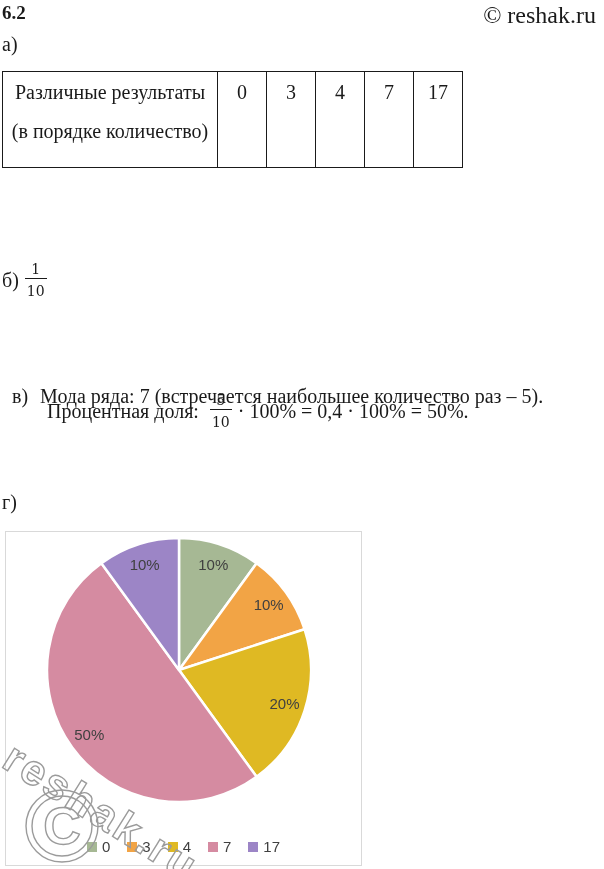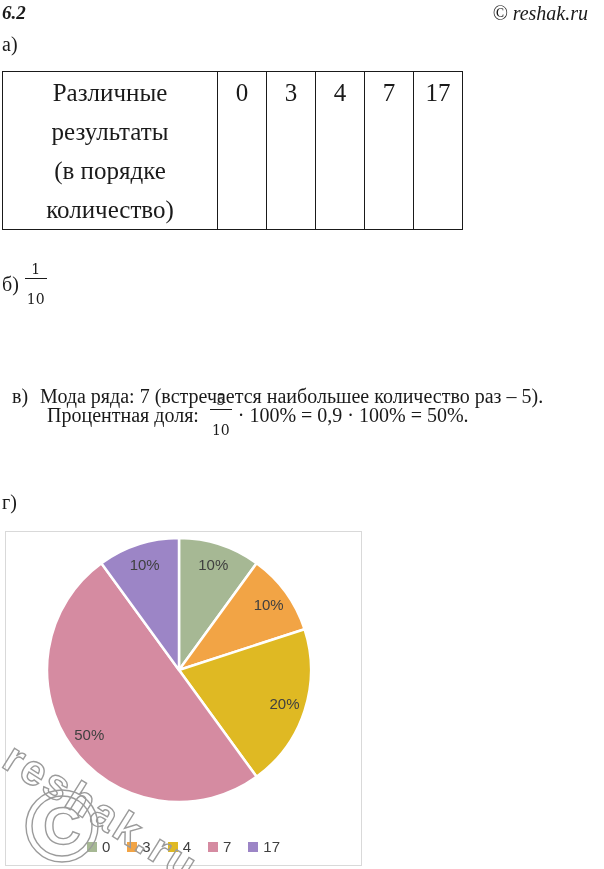--- a/index.html
+++ b/index.html
@@ -5,63 +5,63 @@
   * { margin:0; padding:0; box-sizing:border-box; }
   html,body { width:604px; height:869px; }
   body {
     position:relative;
     background:#ffffff;
     font-family:"Liberation Serif", serif;
     color:#1a1a1a;
     overflow:hidden;
   }
   .header-row {
-    position:absolute; top:2px; left:2px; right:16px;
-    display:flex; justify-content:space-between; align-items:flex-start;font-style:italic;
+    position:absolute; top:2px; left:2px; right:8px;
+    display:flex; justify-content:space-between; align-items:flex-start;
   }
   .problem-number { font-weight:bold; font-size:19px; }
-  .copyright { font-size:20px; }
+  .copyright { font-size:24px; }
   .part-label { position:absolute; left:2px; font-size:20px; }
   #label-a { top:33px; }
   #label-v { display:inline; position:static; }
   #label-g { top:491px; }
 
   
   table.freq-table {
     position:absolute; top:71px; left:2px;
     border-collapse:collapse;
     width:461px;
     table-layout:fixed;
   }
   table.freq-table td {
     border:1.5px solid #1a1a1a;
     text-align:center;
     vertical-align:top;
-    font-size:25px;
+    font-size:20px;
     line-height:39px;
-    padding:1px 2px 0 2px;
+    padding:1px 2px 16px 2px;
     height:79px;
   }
   td.row-head { width:215px; }
   td.val-cell { width:49px; }
 
   
   .formula-row {
     position:absolute; left:2px;
     display:flex; align-items:center;
     font-size:20px; white-space:pre;
   }
   #part-b-row { top:262px; }
   #part-v-line2 { top:393px;margin-left:45px; }
   .frac {
     display:inline-flex; flex-direction:column; align-items:center;
     font-size:14px; line-height:1.12; margin:0 6px;
     font-family:"DejaVu Serif", serif;
   }
-  .frac .den { border-top:1.5px solid #1a1a1a; padding:13px 2px 0 2px; }
+  .frac .den { border-top:1.5px solid #1a1a1a; padding:5px 2px 0 2px; }
   .frac .num { padding:0 2px; }
   #part-v-line1 {
     position:absolute; top:362px; left:2px;
     font-size:20px; white-space:pre;text-align:right;
   }
   #part-v-line1 .gap { display:inline-block; width:12px; }
 
   
   .chart-box {
     position:absolute; left:5px; top:531px;
@@ -121,21 +121,21 @@
 
 <div id="part-v-line1">
   <span id="label-v">в)</span><span class="gap"></span><span>Мода ряда: 7 (встречается наибольшее количество раз – 5).</span>
 </div>
 <div class="formula-row" id="part-v-line2">
   <span>Процентная доля: </span>
   <span class="frac">
     <span class="num">5</span>
     <span class="den">10</span>
   </span>
-  <span>· 100% = 0,9 · 100% = 50%.</span>
+  <span>· 100% = 0,4 · 100% = 50%.</span>
 </div>
 
 <div class="part-label" id="label-g">г)</div>
 
 <div class="chart-box">
   <svg class="pie" id="pie-svg" width="355" height="333" viewBox="0 0 355 333">
       <path d="M 173 138 L 173.00 6.00 A 132 132 0 0 1 250.59 31.21 Z" fill="#a6b894" stroke="#ffffff" stroke-width="2.5" stroke-linejoin="round"></path>
       <text x="207.3" y="37.5" text-anchor="middle" font-family="Liberation Sans, sans-serif" font-size="15" fill="#404040">10%</text>
       <path d="M 173 138 L 250.59 31.21 A 132 132 0 0 1 298.54 97.21 Z" fill="#f2a445" stroke="#ffffff" stroke-width="2.5" stroke-linejoin="round"></path>
       <text x="262.7" y="77.8" text-anchor="middle" font-family="Liberation Sans, sans-serif" font-size="15" fill="#404040">10%</text>

